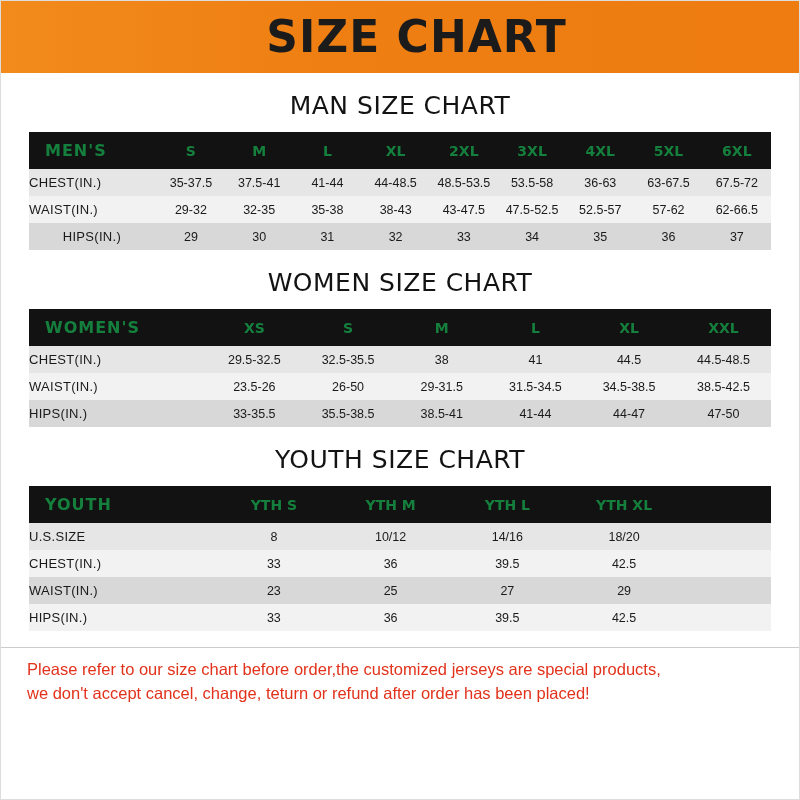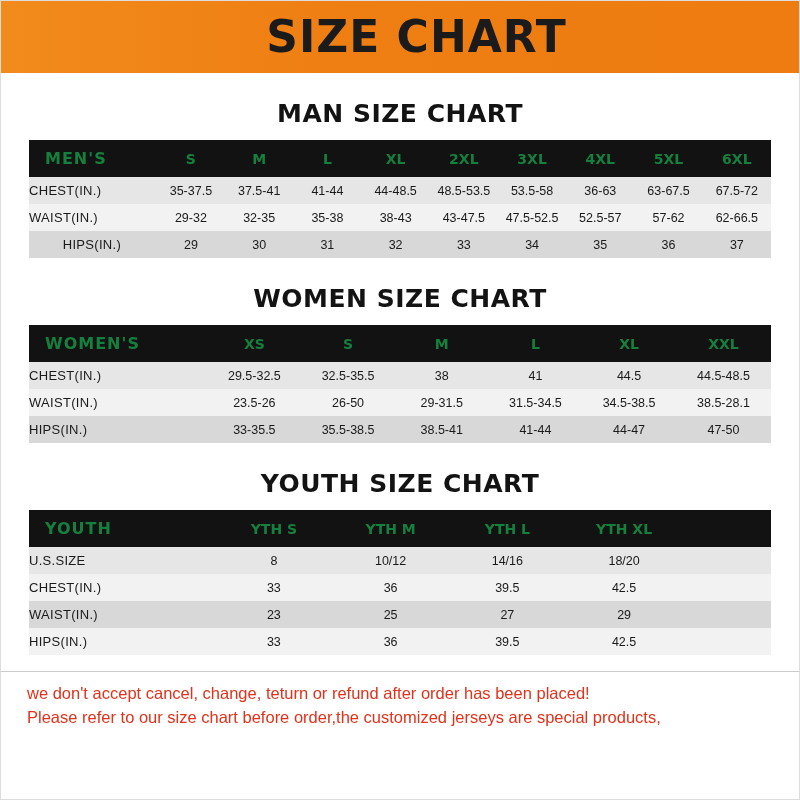--- a/index.html
+++ b/index.html
@@ -43,25 +43,25 @@
     margin-left: 33px;
   }
 
   
   .section {
     padding: 0 28px;
   }
   .section-title {
     text-align: center;
     font-family: "DejaVu Sans", sans-serif;
-    font-weight: 700;
+    font-weight: 400;
     font-size: 25px;
     color: #131313;
     letter-spacing: 0.5px;
-    margin: 26px 0 12px 0;
+    margin: 18px 0 12px 0;
     text-transform: uppercase;
   }
 
   
   table.size-table {
     width: 100%;
     border-collapse: collapse;
     table-layout: fixed;
   }
   table.size-table th,
@@ -208,21 +208,21 @@
           <td>44.5</td>
           <td>44.5-48.5</td>
         </tr>
         <tr class="row-b">
           <td class="rowlabel">WAIST(IN.)</td>
           <td>23.5-26</td>
           <td>26-50</td>
           <td>29-31.5</td>
           <td>31.5-34.5</td>
           <td>34.5-38.5</td>
-          <td>38.5-28.1</td>
+          <td>38.5-42.5</td>
         </tr>
         <tr class="row-c">
           <td class="rowlabel">HIPS(IN.)</td>
           <td>33-35.5</td>
           <td>35.5-38.5</td>
           <td>38.5-41</td>
           <td>41-44</td>
           <td>44-47</td>
           <td>47-50</td>
         </tr>
@@ -274,17 +274,17 @@
           <td>36</td>
           <td>39.5</td>
           <td>42.5</td>
           <td></td>
         </tr>
       </tbody>
     </table>
   </div>
 
   <div class="footer-note">
+    <div class="footer-line">Please refer to our size chart before order,the customized jerseys are special products,</div>
     <div class="footer-line">we don't accept cancel, change, teturn or refund after order has been placed!</div>
-    <div class="footer-line">Please refer to our size chart before order,the customized jerseys are special products,</div>
   </div>
 
 </div>
 
 </body></html>

